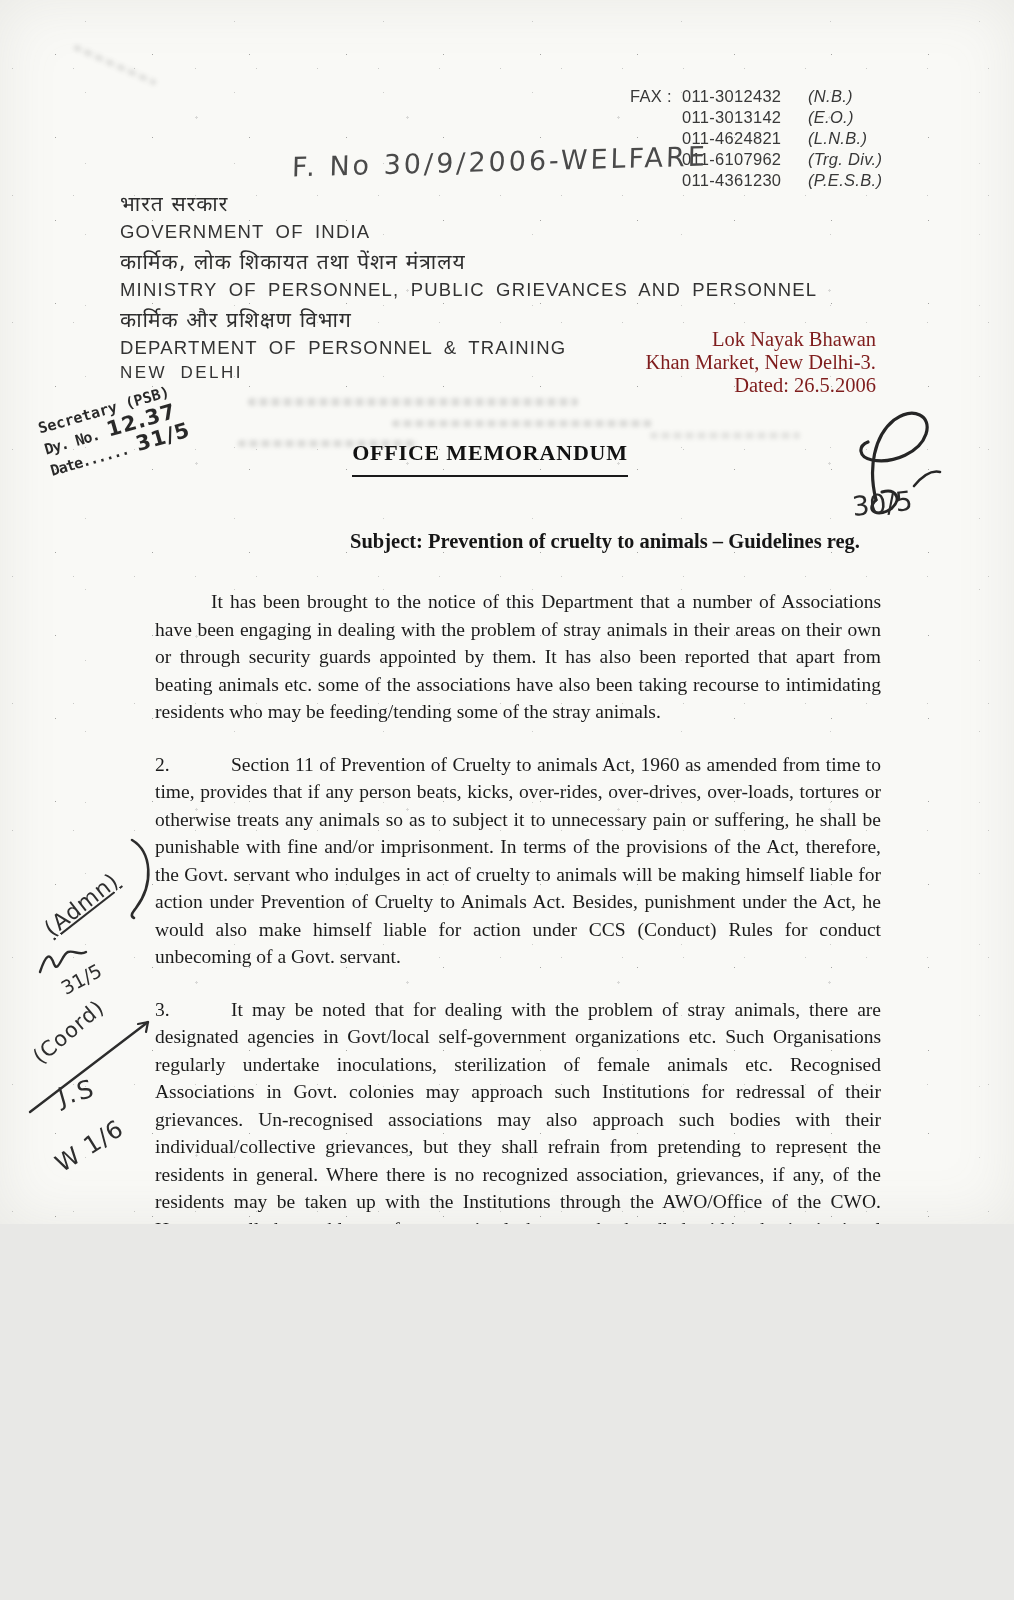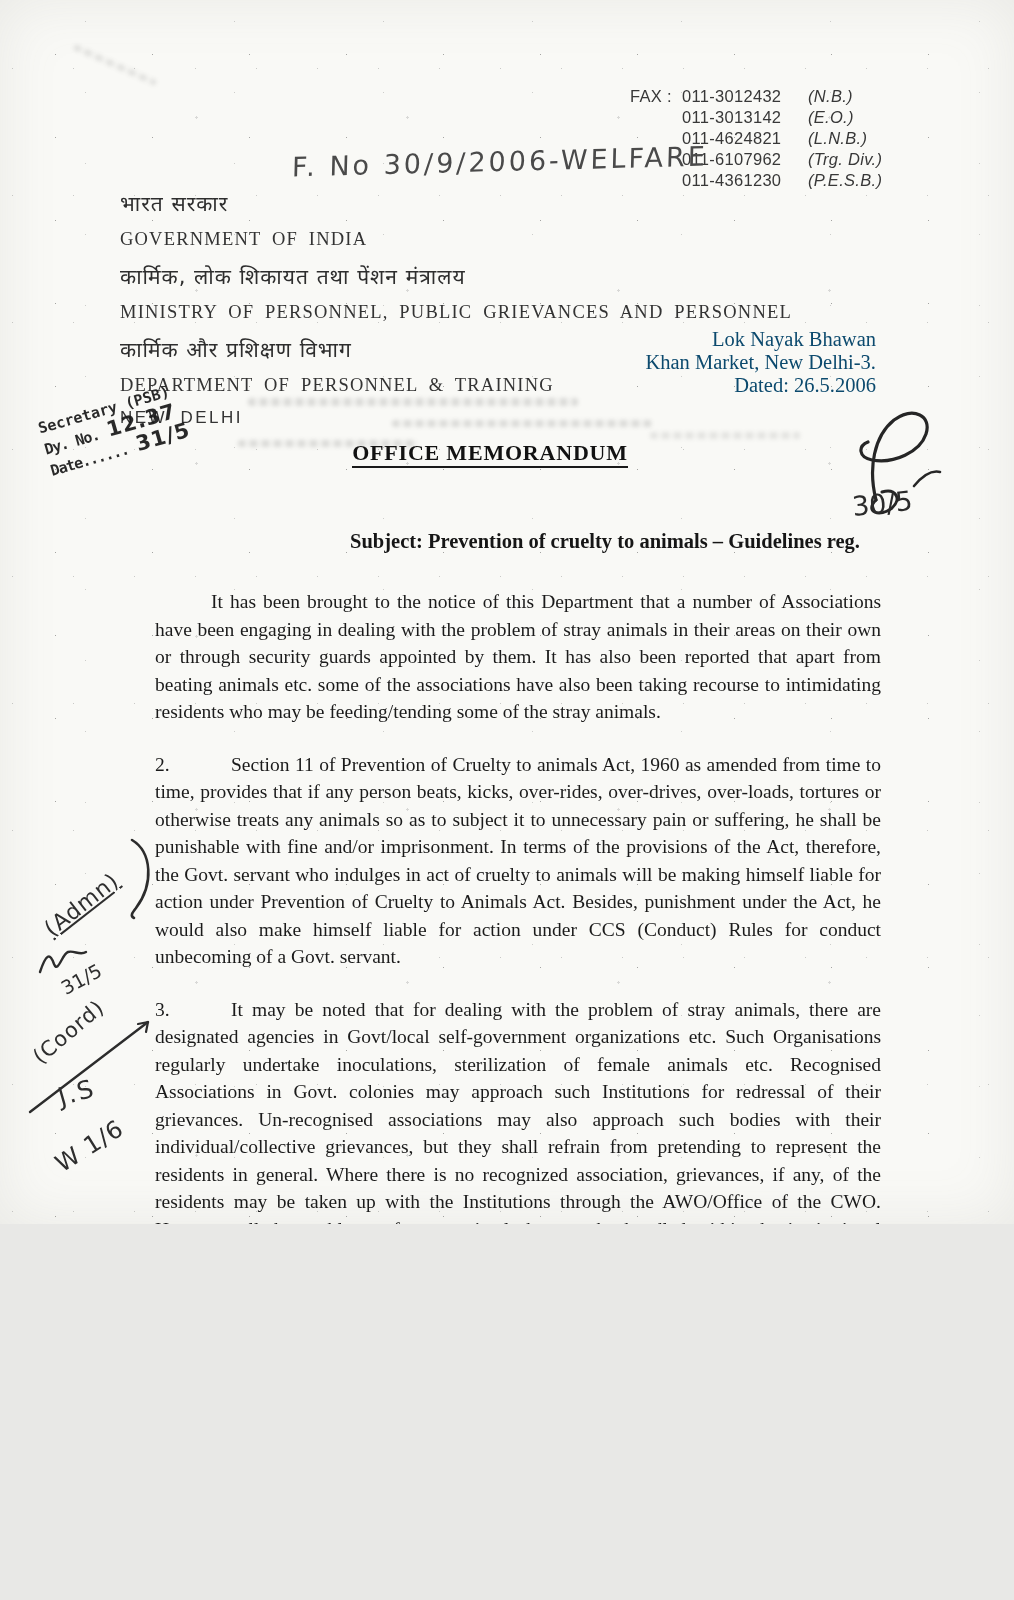--- a/index.html
+++ b/index.html
@@ -31,45 +31,45 @@
   .fax-num{width:118px;}
   .fax-dept{padding-left:8px;font-style:italic;}
 
   
   .fileno{left:292px; top:146px; font-size:27px; letter-spacing:3px;
           transform:rotate(-1.5deg) skewX(-3deg); color:#4a4a4a; font-weight:500;}
 
   
   .org{left:120px; top:186px; width:740px; color:#2e2e2e;}
   .org .hi{font-family:"DejaVu Sans", sans-serif; font-size:21px; margin:3px 0; letter-spacing:1px;}
-  .org .en{font-family:Liberation Serif, serif; font-size:18.5px; margin:12px 0;
+  .org .en{font-family:Liberation Sans, sans-serif; font-size:18.5px; margin:4px 0;
            letter-spacing:1.2px; word-spacing:5px; color:#333;}
   .org .city-hi{font-family:"DejaVu Sans", sans-serif; font-size:20px; margin-top:4px;}
   .org .city-en{font-family:"Liberation Sans", sans-serif; font-size:17px; letter-spacing:2.5px;
                 word-spacing:6px; margin-top:4px; color:#333;}
 
   
-  .addr{right:138px; top:328px; text-align:right; font-size:20.5px; line-height:23px; color:#0c4a6e;}
+  .addr{right:138px; top:328px; text-align:right; font-size:20.5px; line-height:23px; color:#7f1d1d;}
 
   
   .stamp{left:42px; top:398px; transform:rotate(-16deg);
          font-family:"DejaVu Sans Mono", monospace; font-weight:bold;
          color:#181818; font-size:15px; line-height:20px; opacity:.92;}
   .stamp .hv{font-family:"DejaVu Sans", sans-serif; font-size:21px; font-weight:bold;
              letter-spacing:1px;}
   .stamp .dots{letter-spacing:-1px;}
 
   
   .smudge{position:absolute; filter:blur(2px); opacity:.28; border-radius:3px;
           background:repeating-linear-gradient(90deg, rgba(90,90,90,.7) 0 7px, rgba(90,90,90,.15) 7px 12px);}
 
   
   .memo-title{left:140px; top:440px; width:700px; text-align:center;}
   .memo-title span{font-weight:bold; font-size:22px; letter-spacing:.8px;
-                   border-bottom:2.5px solid #1a1a1a; padding-bottom:1px; color:#121212;}
+                   border-bottom:2.5px solid #1a1a1a; padding-bottom:10px; color:#121212;}
 
   
   .sig-date{left:852px; top:488px; font-size:27px; transform:rotate(-6deg); color:#2b2b2b;}
 
   
   .subject{left:140px; top:530px; width:720px; text-align:right;
            font-weight:bold; font-size:20.5px; color:#161616;}
 
   
   .body{left:155px; top:588px; width:726px;}

